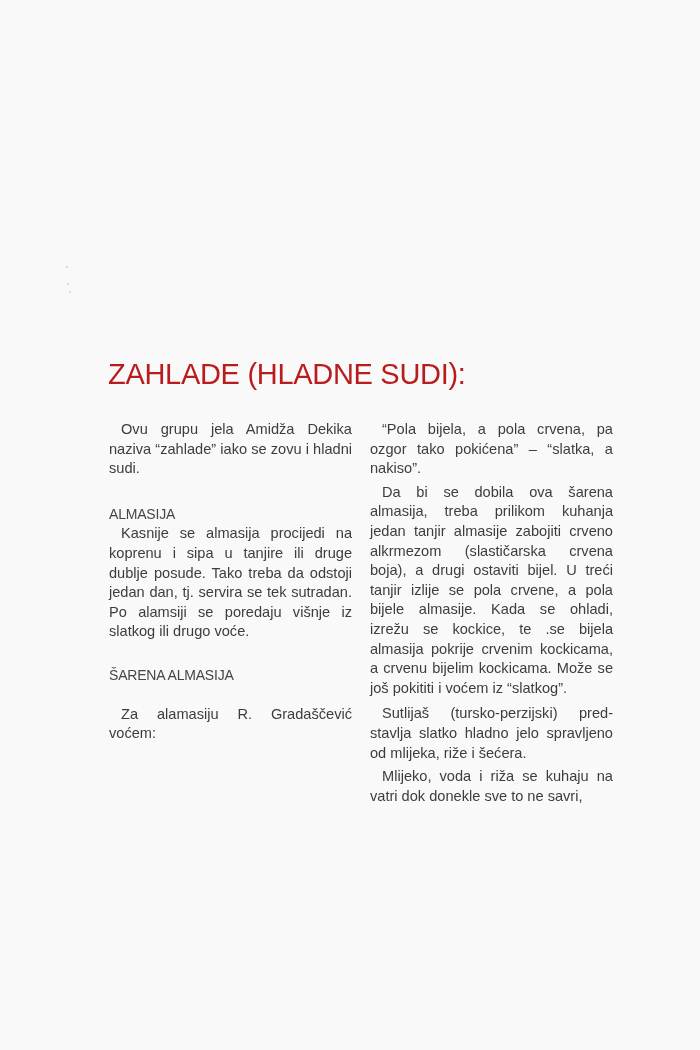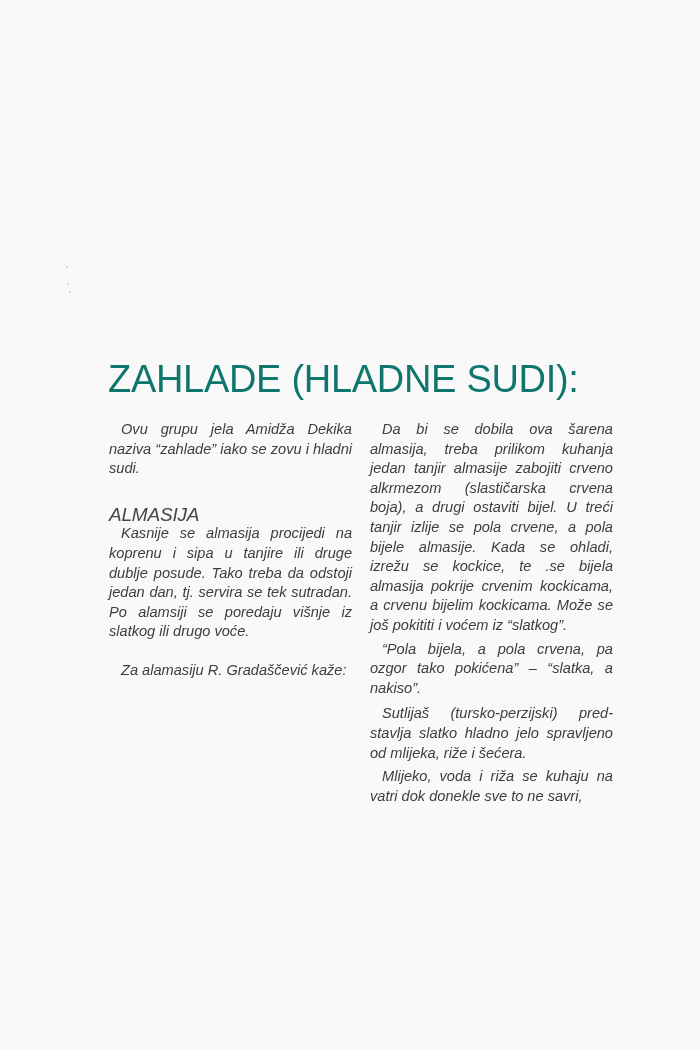--- a/index.html
+++ b/index.html
@@ -12,46 +12,45 @@
       background: #f9f9f9;
       position: relative;
       overflow: hidden;
       font-family: "Liberation Sans", "DejaVu Sans", sans-serif;
       color: #3a3a3a;
     }
     .page-title {
       position: absolute;
       left: 108px;
       top: 358px;
-      font-size: 38px;
+      font-size: 29px;
       letter-spacing: -0.3px;
-      color: #0f766e;
+      color: #b91c1c;
       font-weight: normal;
       margin: 0;
       white-space: nowrap;
     }
     .column {
       position: absolute;
       top: 420px;
       width: 243px;
       font-size: 14.6px;
       line-height: 19.6px;
       color: #3d3d3d;
-      font-style: italic;
     }
     .col-left { left: 109px; }
     .col-right { left: 370px; }
     .para {
       margin: 0 0 4px 0;
       text-align: justify;
       text-indent: 12px;
       hyphens: manual;
     }
     .section-heading {
-      font-size: 19px;
+      font-size: 14px;
       font-weight: normal;
       margin: 0;
       color: #454545;
       letter-spacing: -0.2px;
       white-space: nowrap;
     }
     .speck {
       position: absolute;
       width: 2px;
       height: 2px;
@@ -63,26 +62,27 @@
 <body>
 
 <h1 class="page-title">ZAHLADE (HLADNE SUDI):</h1>
 
 <div class="column col-left">
   <p class="para">Ovu grupu jela Amidža Dekika naziva “zahlade” iako se zovu i hladni sudi.</p>
 
   <h2 class="section-heading" style="margin-top:26px;">ALMASIJA</h2>
   <p class="para">Kasnije se almasija procijedi na koprenu i sipa u tanjire ili druge dublje posude. Tako treba da odstoji jedan dan, tj. servira se tek sutradan. Po alamsiji se poredaju višnje iz slatkog ili drugo voće.</p>
 
-  <p class="para" style="margin-top:19px;">Za alamasiju R. Gradaščević kaže:</p>
+  <h2 class="section-heading" style="margin-top:24px;">ŠARENA ALMASIJA</h2>
+  <p class="para" style="margin-top:19px;">Za alamasiju R. Gradaščević voćem:</p>
 </div>
 
 <div class="column col-right">
+  <p class="para">“Pola bijela, a pola crvena, pa ozgor tako pokićena” – “slatka, a nakiso”.</p>
   <p class="para">Da bi se dobila ova šarena almasija, treba prilikom kuhanja jedan tanjir almasije zabojiti crveno alkrmezom (slastičarska crvena boja), a drugi ostaviti bijel. U treći tanjir izlije se pola crvene, a pola bijele almasije. Kada se ohladi, izrežu se kockice, te .se bijela almasija pokrije crvenim kockica­ma, a crvenu bijelim kockicama. Može se još pokititi i voćem iz “slatkog”.</p>
-  <p class="para">“Pola bijela, a pola crvena, pa ozgor tako pokićena” – “slatka, a nakiso”.</p>
 
   <p class="para" style="margin-top:6px;">Sutlijaš (tursko-perzijski) pred­stavlja slatko hladno jelo spravljeno od mlijeka, riže i šećera.</p>
   <p class="para">Mlijeko, voda i riža se kuhaju na vatri dok donekle sve to ne savri,</p>
 </div>
 
 <span class="speck" style="left:66px; top:266px;"></span>
 <span class="speck" style="left:67px; top:283px;"></span>
 <span class="speck" style="left:69px; top:291px;"></span>
 
 </body></html>

